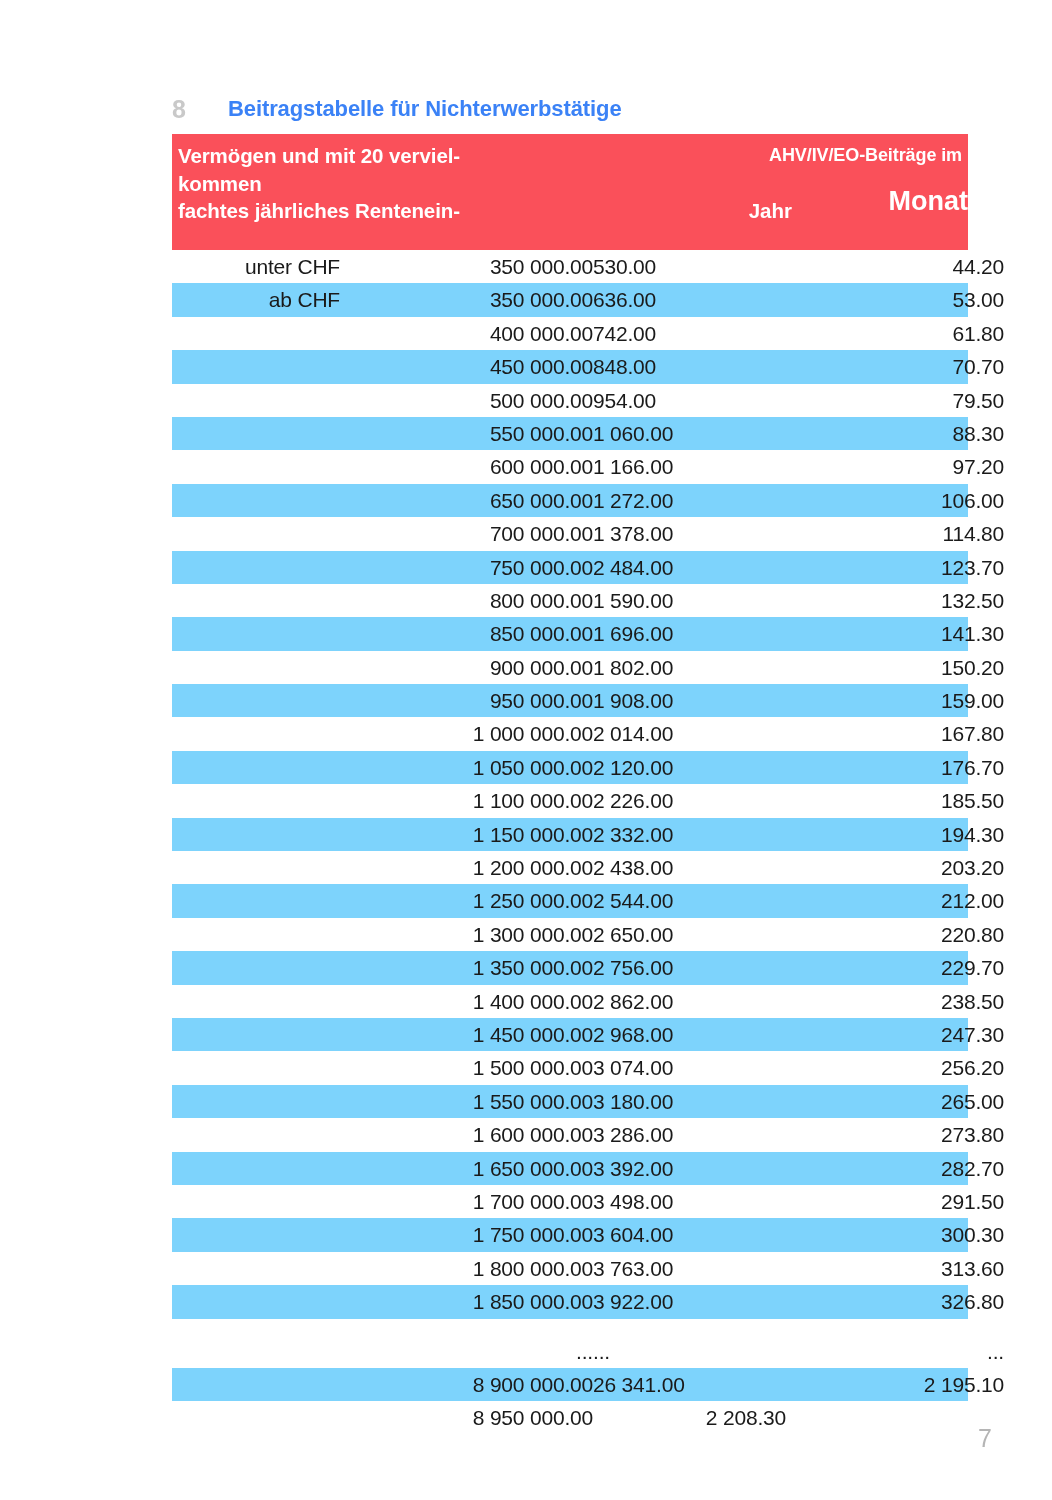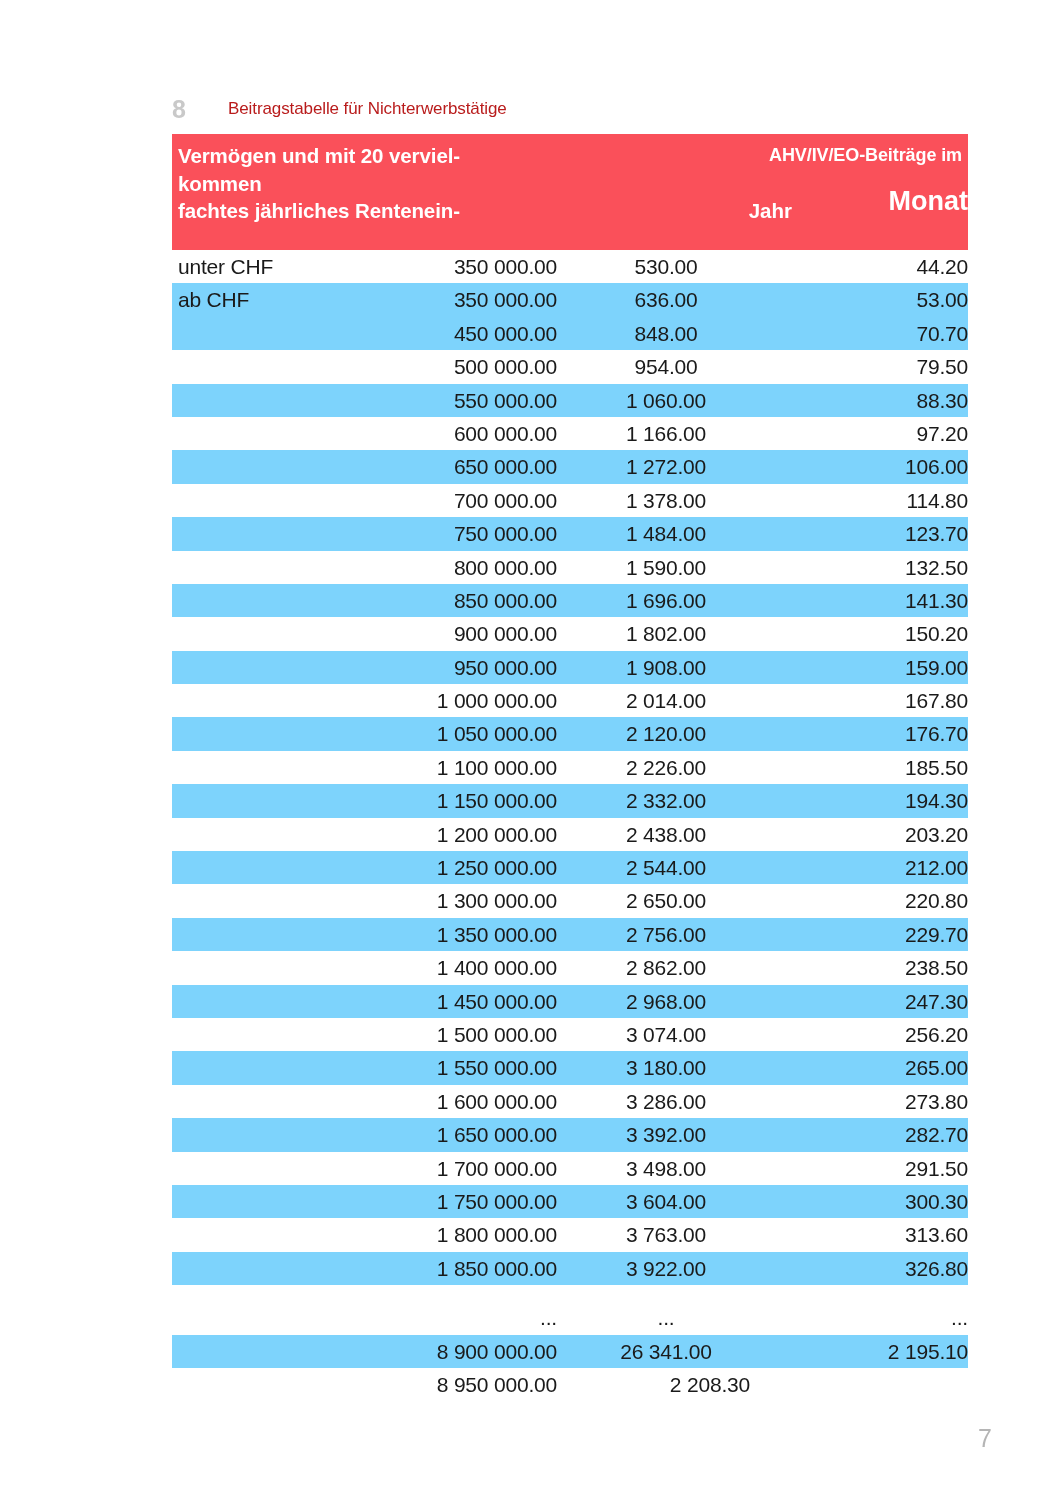--- a/index.html
+++ b/index.html
@@ -35,23 +35,23 @@
   }
   .chapter-number {
     width: 56px;
     flex: 0 0 56px;
     font-size: 25px;
     font-weight: 700;
     color: #c9c9c9;
     line-height: 30px;
   }
   .title-text {
-    font-size: 17px;
-    font-weight: 400;
-    color: #b91c1c;
+    font-size: 22px;
+    font-weight: 700;
+    color: #3b82f6;
     line-height: 30px;
     letter-spacing: -0.1px;
   }
 
   
   .table {
     position: absolute;
     left: 172px;
     top: 134px;
     width: 796px;
@@ -126,31 +126,32 @@
     font-size: 21px;
     color: #1a1a1a;
     line-height: 33.4px;
     letter-spacing: -0.2px;
     white-space: pre;
   }
   .c-label {
     flex: 0 0 126px;
     width: 126px;
     padding-left: 6px;
-    text-align: left;
+    text-align: right;
+    margin-left: 36px;
   }
   .c-amount {
     flex: 0 0 253px;
     width: 253px;
     text-align: right;
   }
   .c-year {
     flex: 0 0 218px;
     width: 218px;
-    text-align: center;
+    text-align: left;
   }
   .c-month {
     flex: 0 0 193px;
     width: 193px;
     text-align: right;
     padding-right: 3px;
   }
 
   
   .page-number {
@@ -192,20 +193,26 @@
           <div class="cell c-amount">350 000.00</div>
           <div class="cell c-year">530.00</div>
           <div class="cell c-month">44.20</div>
         </div>
         <div class="trow shaded">
           <div class="cell c-label">ab CHF</div>
           <div class="cell c-amount">350 000.00</div>
           <div class="cell c-year">636.00</div>
           <div class="cell c-month">53.00</div>
         </div>
+        <div class="trow">
+          <div class="cell c-label"></div>
+          <div class="cell c-amount">400 000.00</div>
+          <div class="cell c-year">742.00</div>
+          <div class="cell c-month">61.80</div>
+        </div>
         <div class="trow shaded">
           <div class="cell c-label"></div>
           <div class="cell c-amount">450 000.00</div>
           <div class="cell c-year">848.00</div>
           <div class="cell c-month">70.70</div>
         </div>
         <div class="trow">
           <div class="cell c-label"></div>
           <div class="cell c-amount">500 000.00</div>
           <div class="cell c-year">954.00</div>
@@ -231,21 +238,21 @@
         </div>
         <div class="trow">
           <div class="cell c-label"></div>
           <div class="cell c-amount">700 000.00</div>
           <div class="cell c-year">1 378.00</div>
           <div class="cell c-month">114.80</div>
         </div>
         <div class="trow shaded">
           <div class="cell c-label"></div>
           <div class="cell c-amount">750 000.00</div>
-          <div class="cell c-year">1 484.00</div>
+          <div class="cell c-year">2 484.00</div>
           <div class="cell c-month">123.70</div>
         </div>
         <div class="trow">
           <div class="cell c-label"></div>
           <div class="cell c-amount">800 000.00</div>
           <div class="cell c-year">1 590.00</div>
           <div class="cell c-month">132.50</div>
         </div>
         <div class="trow shaded">
           <div class="cell c-label"></div>

